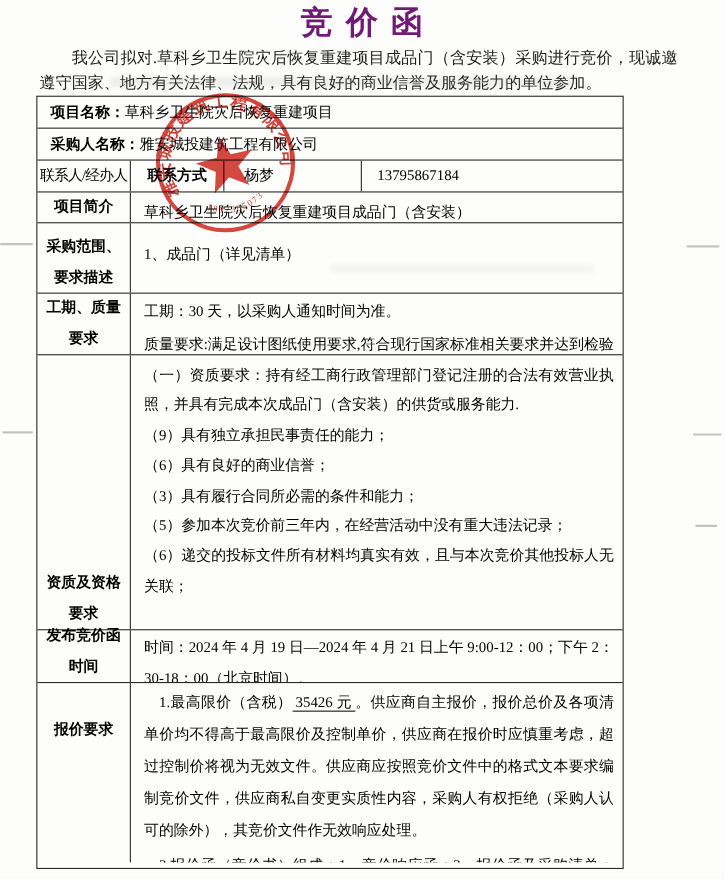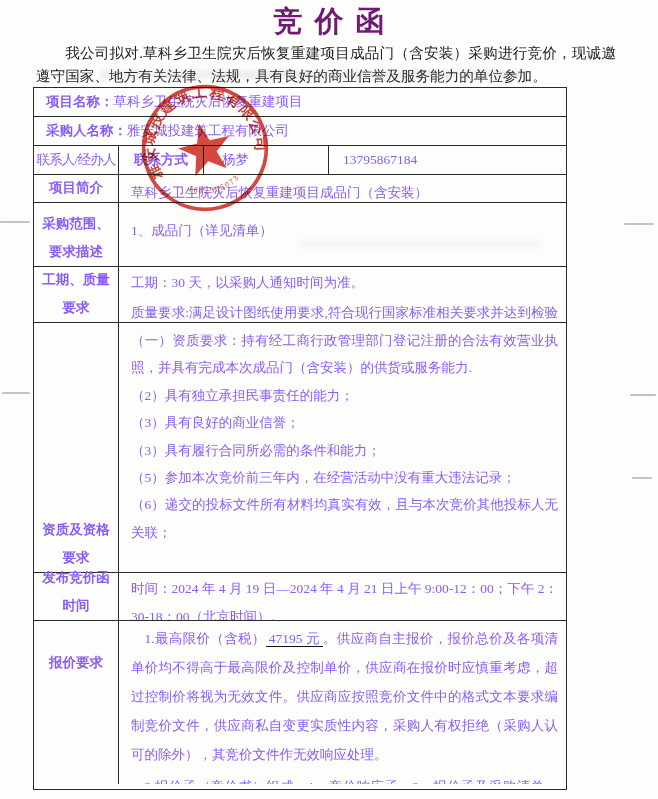--- a/index.html
+++ b/index.html
@@ -14,21 +14,21 @@
     text-indent:12px; color:#701a75; line-height:34px;
   }
   .intro {
     margin:4px 42px 0 36px; text-align:justify; text-indent:2em;
     font-size:14.6px; line-height:23px; color:#1c1c1c;
   }
   
   .btable {
     position:absolute; left:33px; top:87px; width:534px; height:703px;
     border:1.6px solid #2a2a2a; box-sizing:border-box;
-    font-size:13.5px; color:#8b5cf6;
+    font-size:13.5px; color:#000000;
   }
   .trow { display:flex; box-sizing:border-box; border-top:1.4px solid #2a2a2a; }
   .trow:first-child { border-top:none; }
   .cell { box-sizing:border-box; }
   .cell.vline { border-right:1.4px solid #2a2a2a; }
   .full-cell {
     flex:1; display:flex; align-items:center; padding-left:12px;
     white-space:nowrap; overflow:hidden;
   }
   .lbl { font-weight:bold; }
@@ -147,22 +147,22 @@
       </div>
     </div>
 
     <div class="trow r7">
       <div class="cell vline lbl-col">
         <p>资质及资格</p>
         <p>要求</p>
       </div>
       <div class="cell content-col">
         <p>（一）资质要求：持有经工商行政管理部门登记注册的合法有效营业执照，并具有完成本次成品门（含安装）的供货或服务能力.</p>
-        <p>（2）具有独立承担民事责任的能力；</p>
-        <p>（3）具有良好的商业信誉；</p>
+        <p>（9）具有独立承担民事责任的能力；</p>
+        <p>（6）具有良好的商业信誉；</p>
         <p>（3）具有履行合同所必需的条件和能力；</p>
         <p>（5）参加本次竞价前三年内，在经营活动中没有重大违法记录；</p>
         <p>（6）递交的投标文件所有材料均真实有效，且与本次竞价其他投标人无关联；</p>
 
       </div>
     </div>
 
     <div class="trow r8">
       <div class="cell vline lbl-col">
         <p>发布竞价函</p>
@@ -171,21 +171,21 @@
       <div class="cell content-col">
         <p>时间：2024 年 4 月 19 日—2024 年 4 月 21 日上午 9:00-12：00；下午 2：30-18：00（北京时间）。</p>
       </div>
     </div>
 
     <div class="trow r9">
       <div class="cell vline lbl-col">
         <p>报价要求</p>
       </div>
       <div class="cell content-col">
-        <p class="indent1"><span>1.最高限价（含税）</span><span class="uline">47195 元</span><span>。供应商自主报价，报价总价及各项清单价均不得高于最高限价及控制单价，供应商在报价时应慎重考虑，超过控制价将视为无效文件。供应商应按照竞价文件中的格式文本要求编制竞价文件，供应商私自变更实质性内容，采购人有权拒绝（采购人认可的除外），其竞价文件作无效响应处理。</span></p>
+        <p class="indent1"><span>1.最高限价（含税）</span><span class="uline">35426 元</span><span>。供应商自主报价，报价总价及各项清单价均不得高于最高限价及控制单价，供应商在报价时应慎重考虑，超过控制价将视为无效文件。供应商应按照竞价文件中的格式文本要求编制竞价文件，供应商私自变更实质性内容，采购人有权拒绝（采购人认可的除外），其竞价文件作无效响应处理。</span></p>
         <p class="indent1 p2">2.报价函（竞价书）组成：1、竞价响应函；2、报价函及采购清单；3、法定代表人身份证明或授权委托书；4、承诺函；5、供应商自 2021 年 1 月 1 日以来至今（含</p>
       </div>
     </div>
 
   </div>
 
   <svg class="stamp" viewBox="0 0 145 145">
     <defs>
       <path id="arcTop" d="M 25.5 89.6 A 50 50 0 1 1 119.5 89.6" fill="none"></path>
       <path id="arcBottom" d="M 40.5 104 A 46 46 0 0 0 104.5 104" fill="none"></path>

